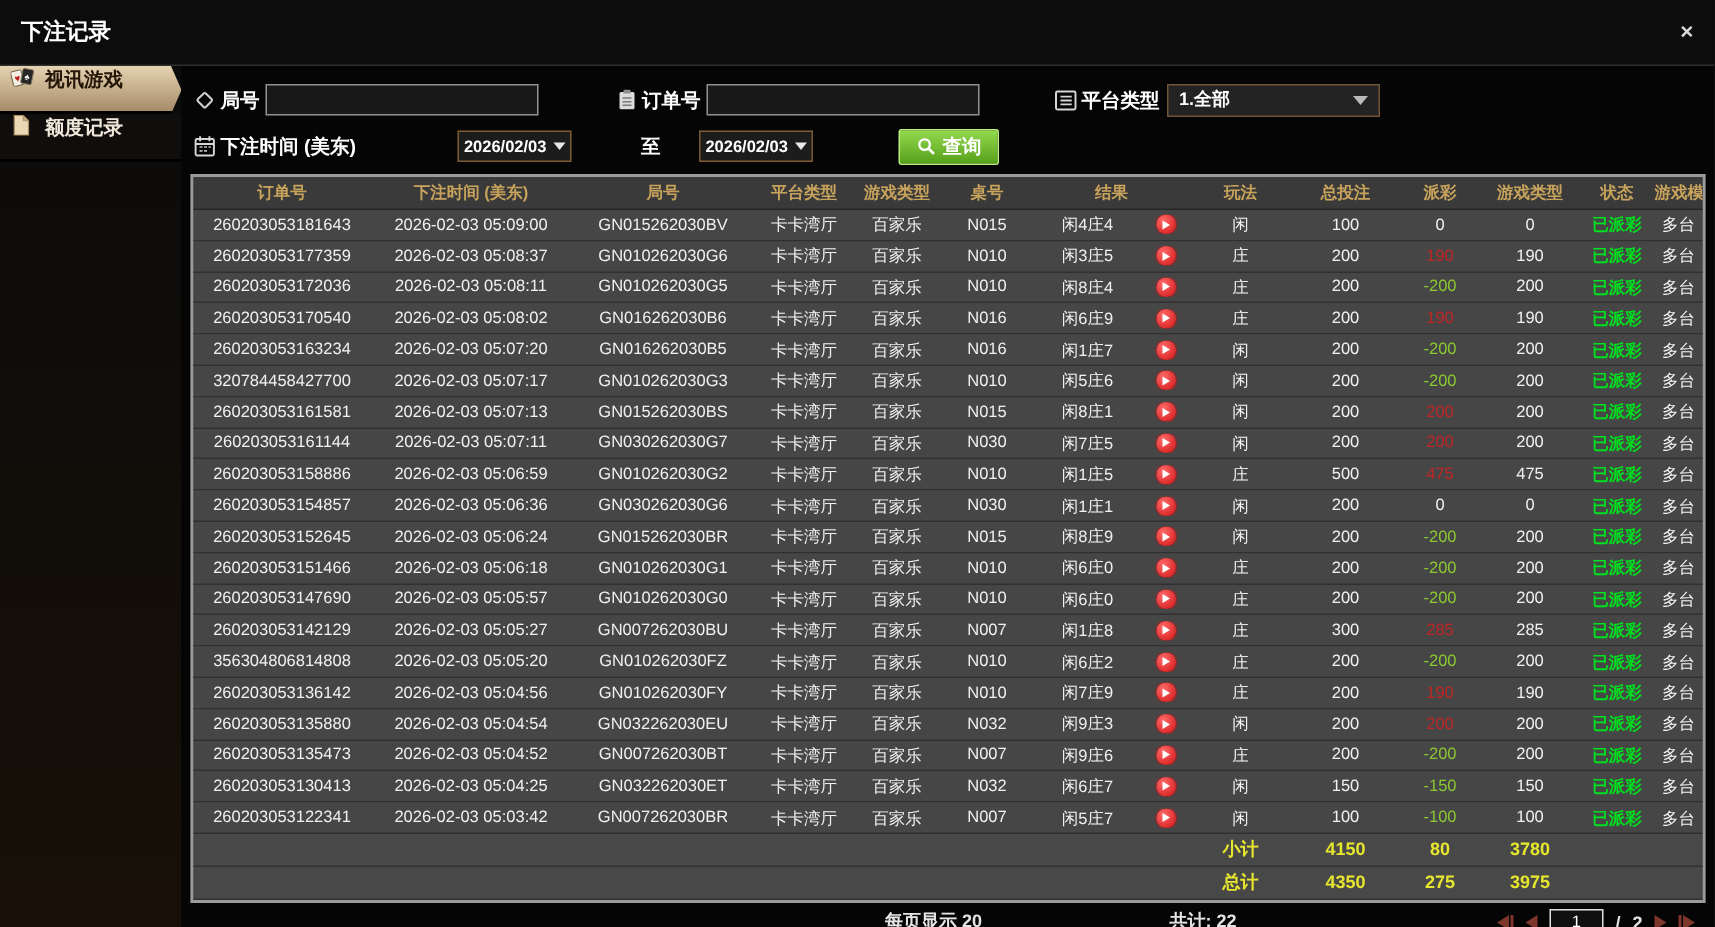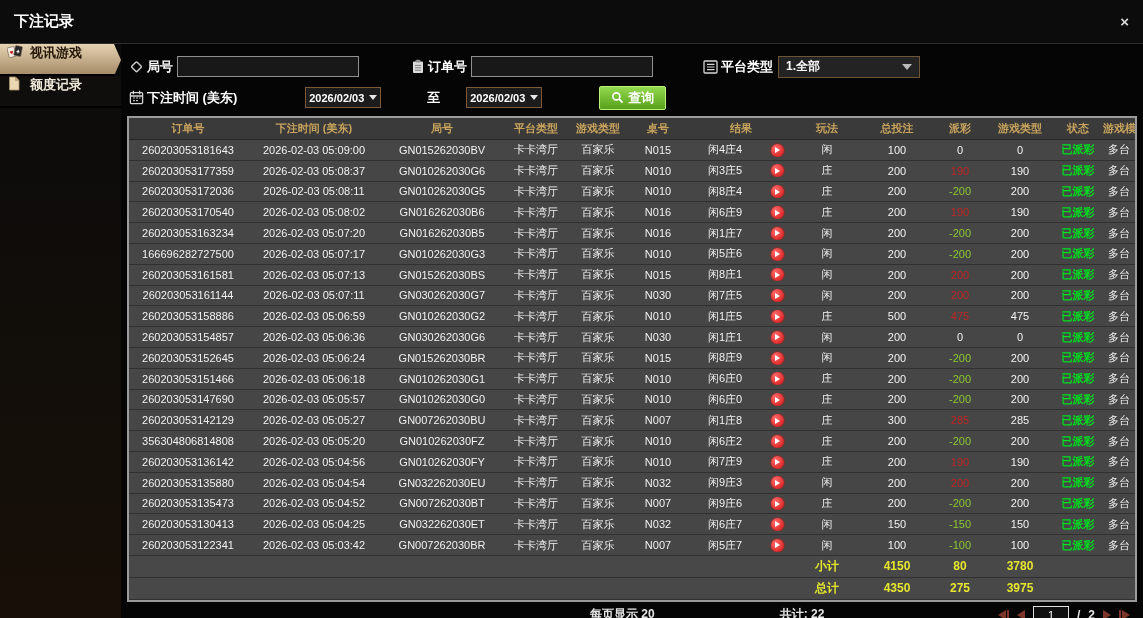--- a/index.html
+++ b/index.html
@@ -261,21 +261,21 @@
             <div>闲1庄7</div>
             <div><span class="play-icon"></span></div>
             <div>闲</div>
             <div>200</div>
             <div class="neg">-200</div>
             <div>200</div>
             <div class="status">已派彩</div>
             <div>多台</div>
           </div>
           <div class="grid trow">
-            <div>166696282727500</div>
+            <div>320784458427700</div>
             <div>2026-02-03 05:07:17</div>
             <div>GN010262030G3</div>
             <div>卡卡湾厅</div>
             <div>百家乐</div>
             <div>N010</div>
             <div>闲5庄6</div>
             <div><span class="play-icon"></span></div>
             <div>闲</div>
             <div>200</div>
             <div class="neg">-200</div>

